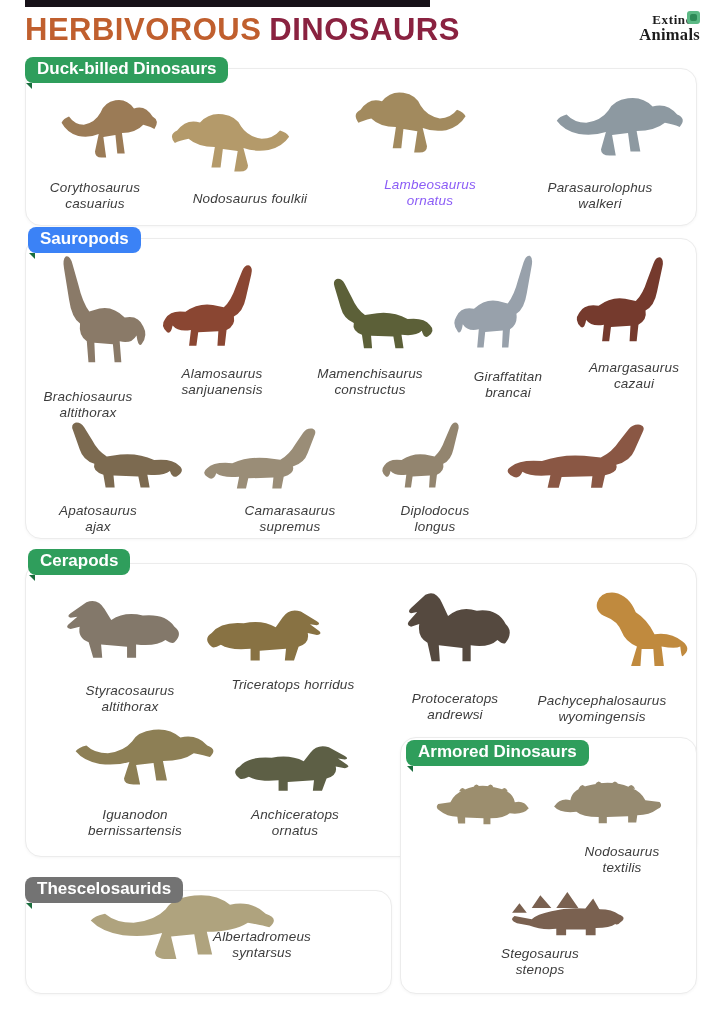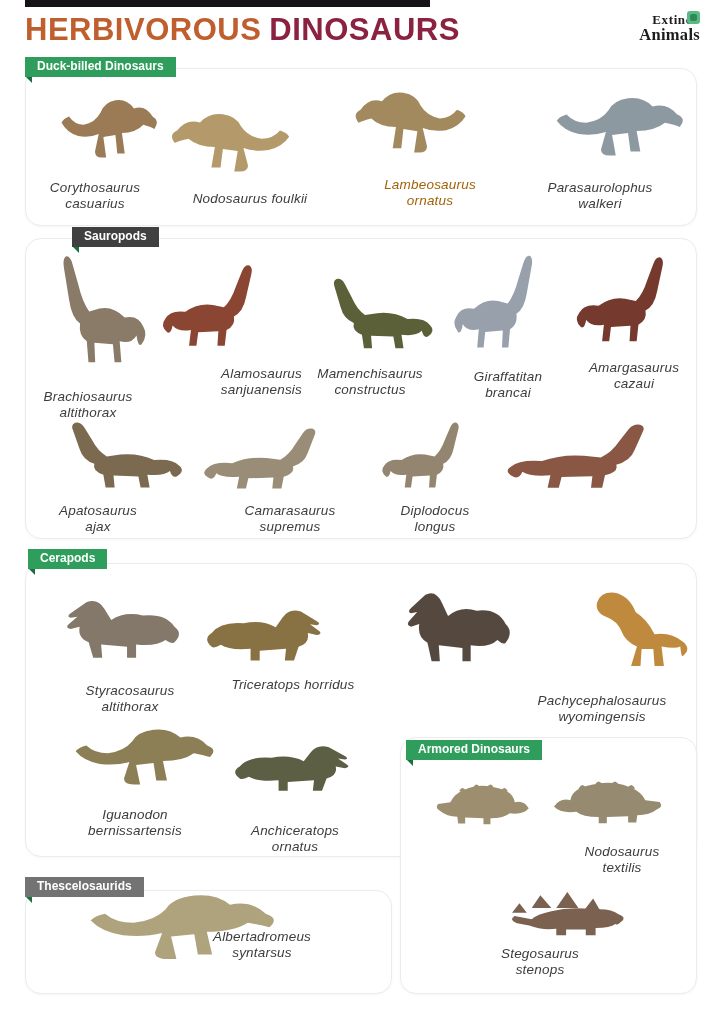--- a/index.html
+++ b/index.html
@@ -19,21 +19,21 @@
              background:#5cb985;}
   .logo-icon::after{content:"";position:absolute;left:3px;top:3px;width:7px;height:7px;
              border-radius:2px;background:#2e8a57;}
   .logo-line2{font-size:16.5px;margin-top:1px;letter-spacing:.3px;}
 
   .card{position:absolute;background:#fff;border:1.5px solid #ececec;border-radius:16px;
         box-shadow:0 1px 3px rgba(0,0,0,.04);z-index:1;}
   .card.overlay{z-index:3;}
 
   .badge{position:absolute;z-index:7;background:#2f9e5c;color:#fff;font-weight:bold;
-         font-size:12px;padding:2px 12px 4px;border-radius:0;white-space:nowrap;}
+         font-size:17px;padding:2px 12px 4px;border-radius:8px;white-space:nowrap;}
   .badge::after{content:"";position:absolute;left:1px;bottom:-6px;width:0;height:0;
          border-top:6px solid #1b6e3e;border-left:6px solid transparent;}
 
   .dino{position:absolute;z-index:2;}
   .dino.over{z-index:4;}
   .dino svg{width:100%;height:100%;display:block;}
   .dino svg.flip{transform:scaleX(-1);}
 
   .lbl{position:absolute;z-index:6;width:160px;text-align:center;font-style:italic;
        font-size:13.5px;line-height:1.18;color:#3c3c3c;letter-spacing:.2px;}
@@ -57,21 +57,21 @@
     <div class="logo-line2">Animals</div>
   </div>
 
   <div class="card" style="left:25px;top:68px;width:670px;height:156px;"></div>
   <div class="card" style="left:25px;top:238px;width:670px;height:299px;"></div>
   <div class="card" style="left:25px;top:563px;width:670px;height:292px;"></div>
   <div class="card overlay" style="left:400px;top:737px;width:295px;height:255px;"></div>
   <div class="card overlay" style="left:25px;top:890px;width:365px;height:102px;"></div>
 
   <div class="badge" style="left: 25px; top: 57px; background: rgb(47, 158, 92);">Duck-billed Dinosaurs</div>
-  <div class="badge" style="left: 28px; top: 227px; background: #404040; margin-left: 44px;">Sauropods</div>
+  <div class="badge" style="left: 28px; top: 227px; background: #3b82f6;">Sauropods</div>
   <div class="badge" style="left: 28px; top: 549px; background: rgb(47, 158, 92);">Cerapods</div>
   <div class="badge" style="left: 406px; top: 740px; background: rgb(47, 158, 92);">Armored Dinosaurs</div>
   <div class="badge" style="left: 25px; top: 877px; background: #737373;">Thescelosaurids</div>
 
   <div class="dino" style="left:30px;top:88px;width:130px;height:92px;">
     <svg viewBox="0 0 140 90" preserveAspectRatio="none" class="flip">
         <path d="M6 40 Q0 32 8 28 Q16 16 28 20 Q36 10 48 12 Q60 14 64 24 Q70 34 82 36 Q92 36 98 28 Q104 30 106 34 Q100 44 88 47 Q76 49 66 45 L70 62 Q70 68 63 68 L58 68 L61 48 L48 46 L46 64 L38 64 L41 44 Q26 44 18 36 Q10 38 6 40 Z" fill="#9b7b56"></path>
       </svg>
     </div>
   <div class="dino" style="left:168px;top:102px;width:160px;height:92px;">
@@ -192,34 +192,34 @@
     </div>
 
   <div class="lbl" style="left: 15px; top: 180px; color: rgb(60, 60, 60); font-style: italic;">
     <div>Corythosaurus</div>
       <div>casuarius</div>
     </div>
   <div class="lbl" style="left: 170px; top: 191px; color: rgb(60, 60, 60);">
     <div>Nodosaurus foulkii</div>
       <div></div>
     </div>
-  <div class="lbl" style="left: 350px; top: 177px; color: #a16207;">
+  <div class="lbl" style="left: 350px; top: 177px; color: #8b5cf6;">
     <div>Lambeosaurus</div>
       <div>ornatus</div>
     </div>
   <div class="lbl" style="left: 520px; top: 180px; color: rgb(60, 60, 60);">
     <div>Parasaurolophus</div>
       <div>walkeri</div>
     </div>
 
   <div class="lbl" style="left: 8px; top: 389px; color: rgb(60, 60, 60);">
     <div>Brachiosaurus</div>
       <div>altithorax</div>
     </div>
-  <div class="lbl" style="left: 142px; top: 366px; color: rgb(60, 60, 60); text-align: right;">
+  <div class="lbl" style="left: 142px; top: 366px; color: rgb(60, 60, 60);">
     <div>Alamosaurus</div>
       <div>sanjuanensis</div>
     </div>
   <div class="lbl" style="left: 290px; top: 366px; color: rgb(60, 60, 60);">
     <div>Mamenchisaurus</div>
       <div>constructus</div>
     </div>
   <div class="lbl" style="left: 428px; top: 369px; color: rgb(60, 60, 60);">
     <div>Giraffatitan</div>
       <div>brancai</div>
@@ -242,29 +242,33 @@
     </div>
 
   <div class="lbl" style="left: 50px; top: 683px; color: rgb(60, 60, 60);">
     <div>Styracosaurus</div>
       <div>altithorax</div>
     </div>
   <div class="lbl" style="left: 213px; top: 677px; color: rgb(60, 60, 60);">
     <div>Triceratops horridus</div>
       <div></div>
     </div>
+  <div class="lbl" style="left: 375px; top: 691px; color: rgb(60, 60, 60);">
+    <div>Protoceratops</div>
+      <div>andrewsi</div>
+    </div>
   <div class="lbl" style="left: 517px; top: 693px; width: 170px; color: rgb(60, 60, 60);">
     <div>Pachycephalosaurus</div>
       <div>wyomingensis</div>
     </div>
   <div class="lbl" style="left: 55px; top: 807px; color: rgb(60, 60, 60);">
     <div>Iguanodon</div>
       <div>bernissartensis</div>
     </div>
-  <div class="lbl" style="left: 215px; top: 807px; color: rgb(60, 60, 60); margin-top: 16px;">
+  <div class="lbl" style="left: 215px; top: 807px; color: rgb(60, 60, 60);">
     <div>Anchiceratops</div>
       <div>ornatus</div>
     </div>
 
   <div class="lbl" style="left: 542px; top: 844px; color: rgb(60, 60, 60);">
     <div>Nodosaurus</div>
       <div>textilis</div>
     </div>
   <div class="lbl" style="left: 460px; top: 946px; color: rgb(60, 60, 60);">
     <div>Stegosaurus</div>

